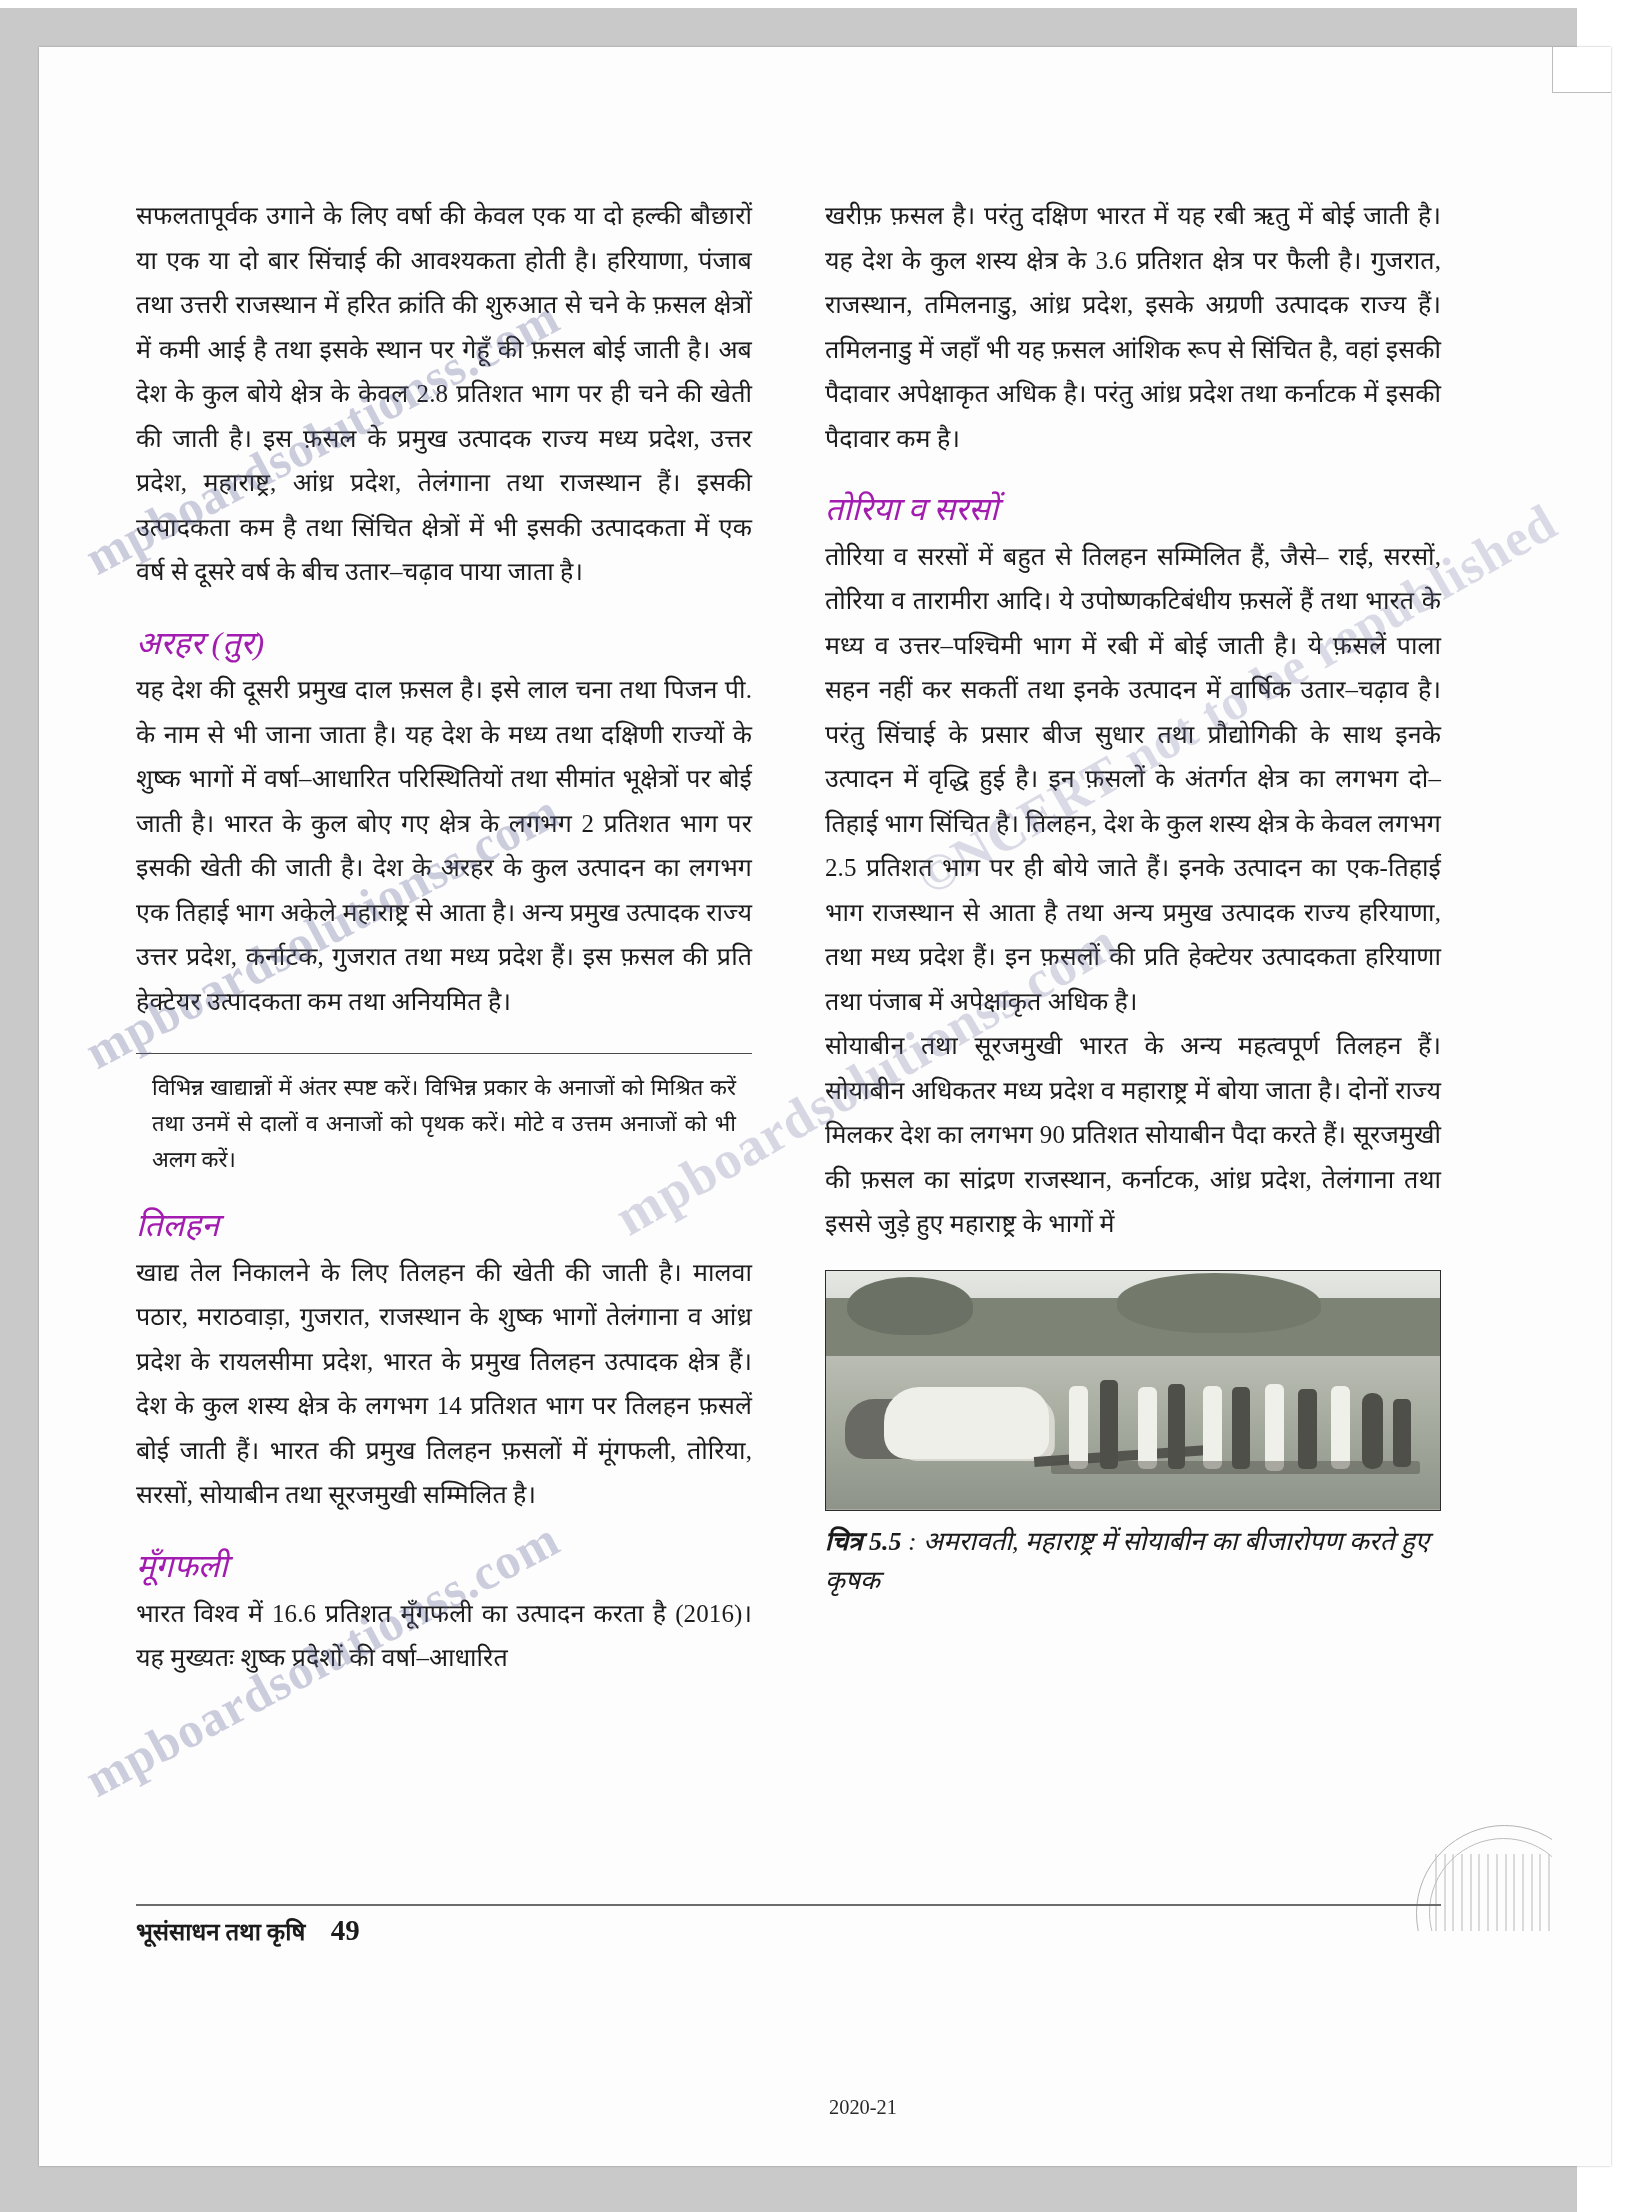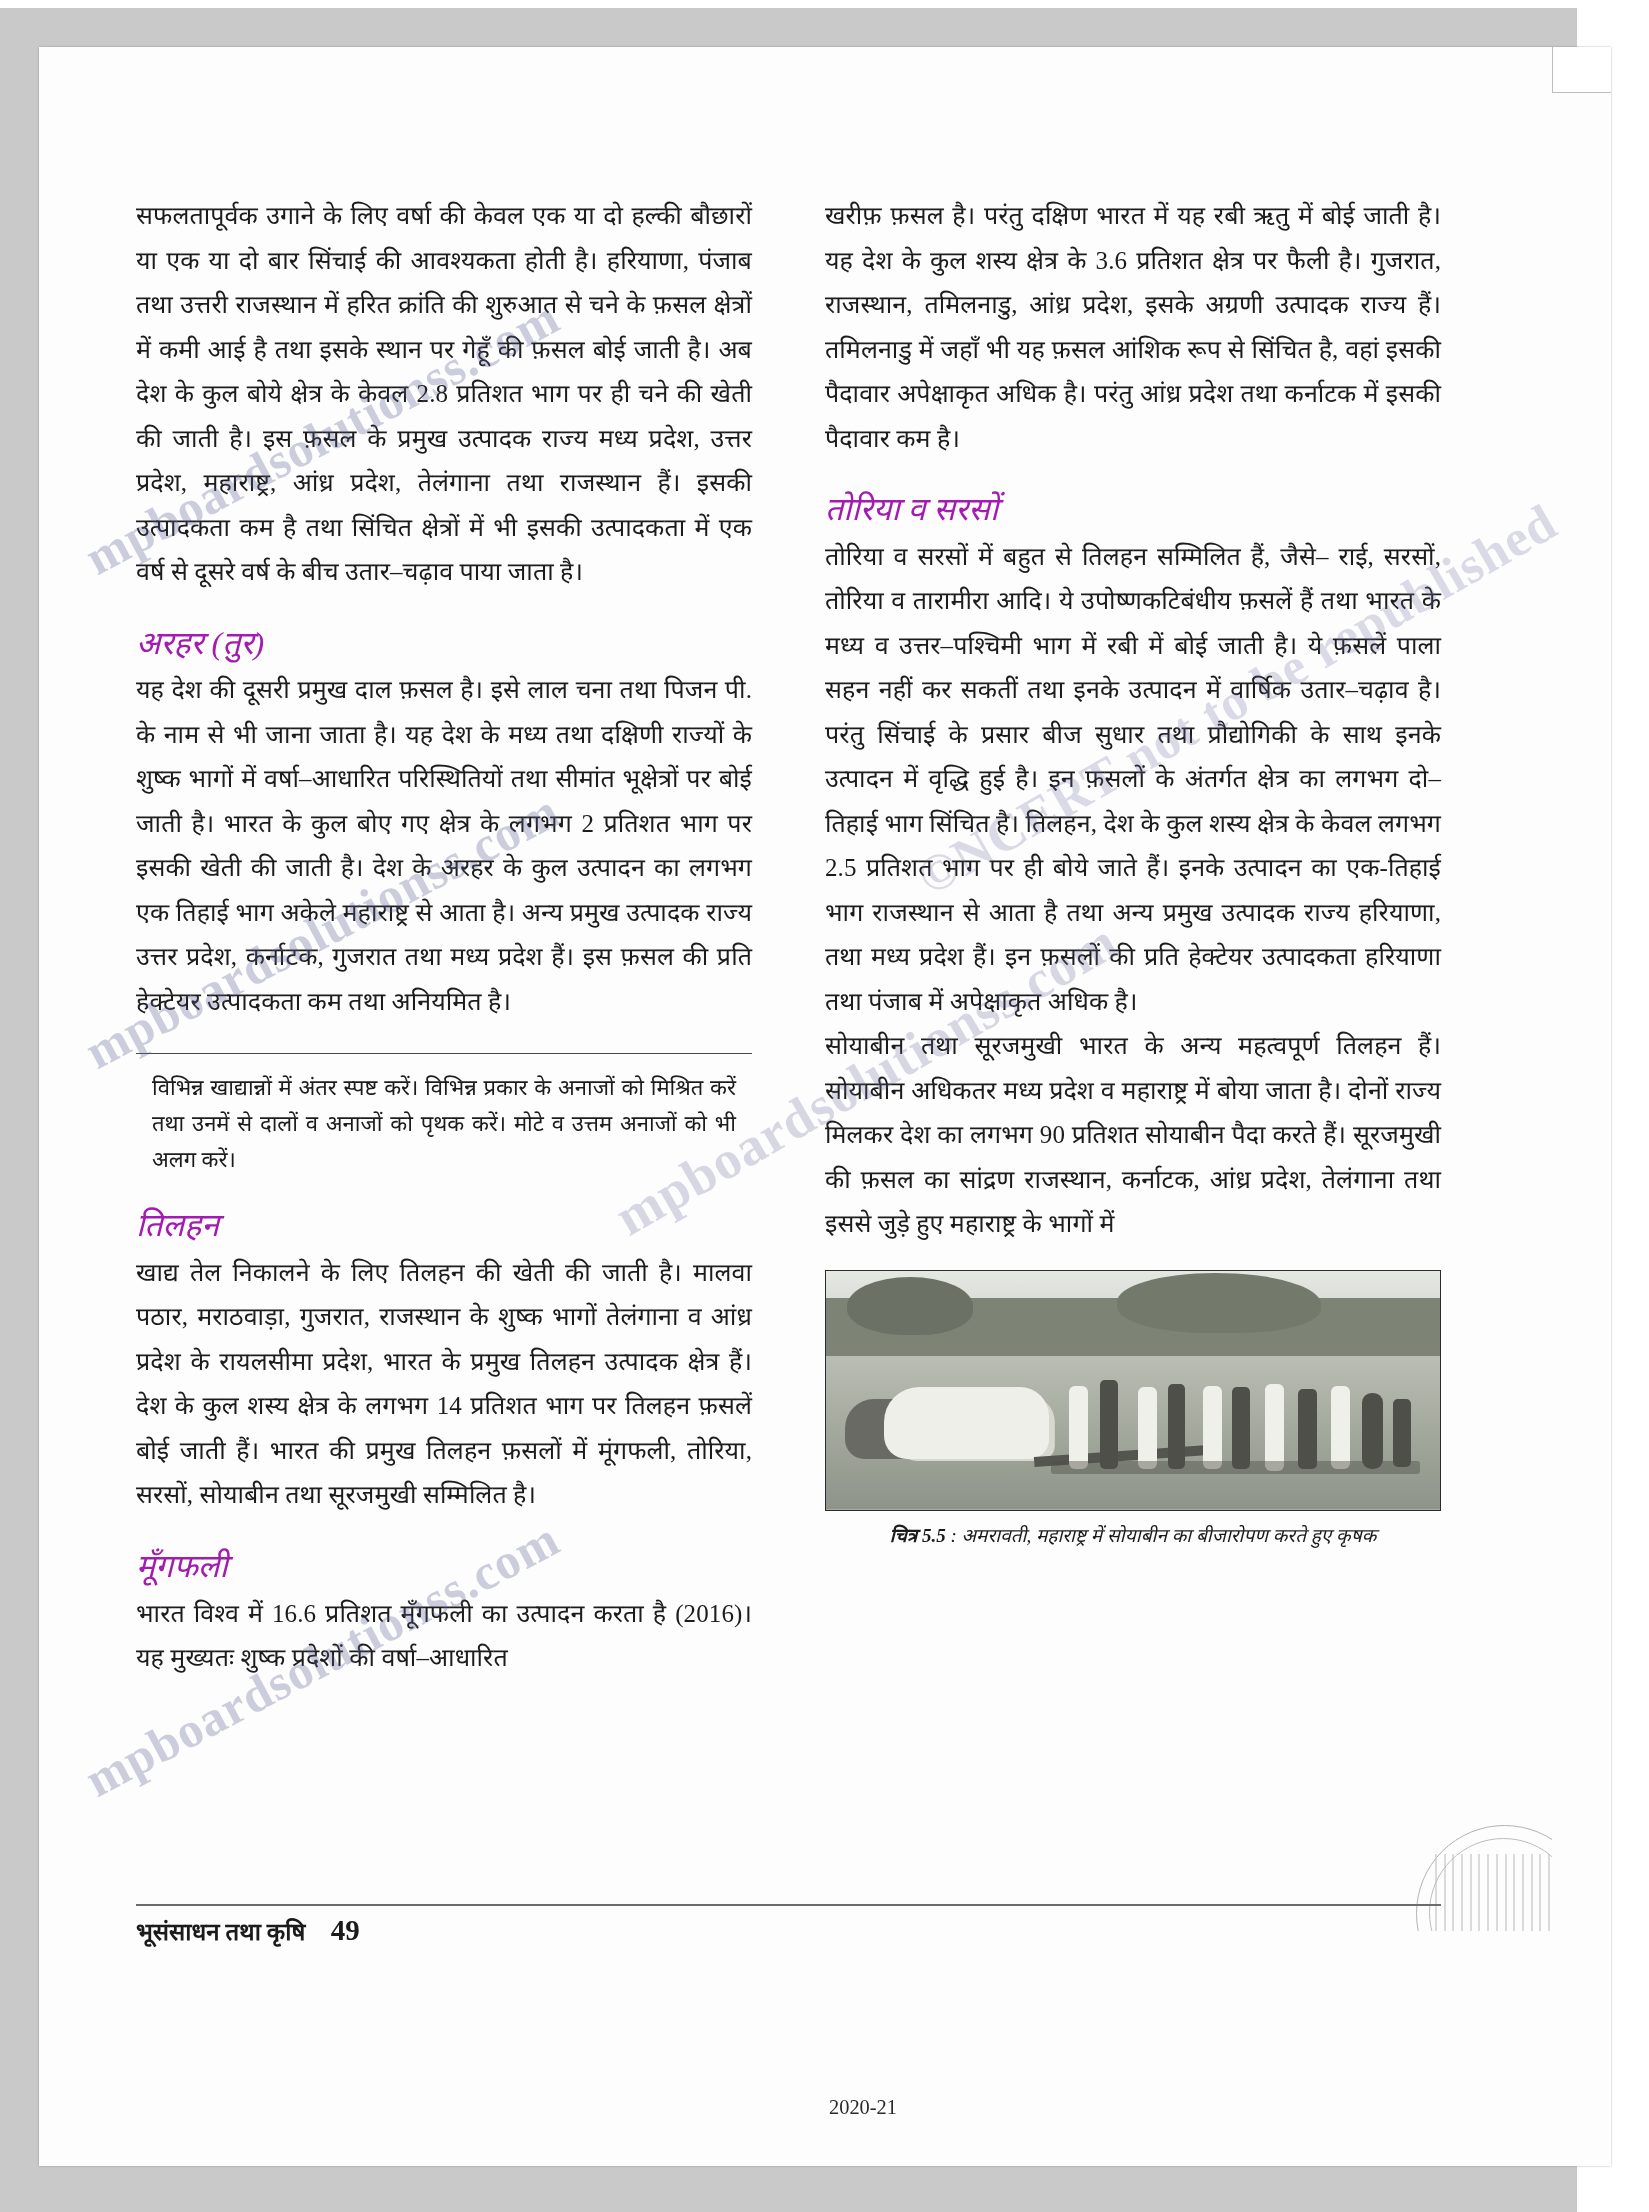--- a/index.html
+++ b/index.html
@@ -165,23 +165,22 @@
     background:#737a6c; border-radius:48% 52% 40% 44%;
   }
   .ph-field { position:absolute; left:0; top:85px; width:100%; height:153px; background:linear-gradient(#b9bdb3,#9fa498 60%,#8e948a); }
   .ph-ox { position:absolute; left:58px; top:116px; width:165px; height:72px; background:#efefe9; border-radius:35px 29px 19.4px 23px; box-shadow: 9.7px 5.8px 0 -3.9px #d8d8d0; }
   .ph-ox2 { position:absolute; left:19.4px; top:128px; width:116px; height:60px; background:#6a6a64; border-radius:29px 23px 17.5px 19.4px; }
   .ph-person { position:absolute; width:19.4px; background:#f0f0ea; border-radius:5.8px; }
   .ph-dark { position:absolute; background:#4f4f4a; border-radius:4.9px; }
   .ph-plough { position:absolute; left:208px; top:180px; width:175px; height:9.7px; background:#55554f; transform:rotate(-4deg); }
   .figure-caption {
     margin-top: 11.6px;
-    font-size: 19px;
+    font-size: 26px;
     font-style: italic;
-    text-align: center;
     line-height: 1.5;
     color: #1b1b1b;
   }
   .figure-caption b { font-weight: bold; font-style: italic; }
 
   
   .footer-rule {
     position: absolute;
     left: 136px;
     top: 1904px;

